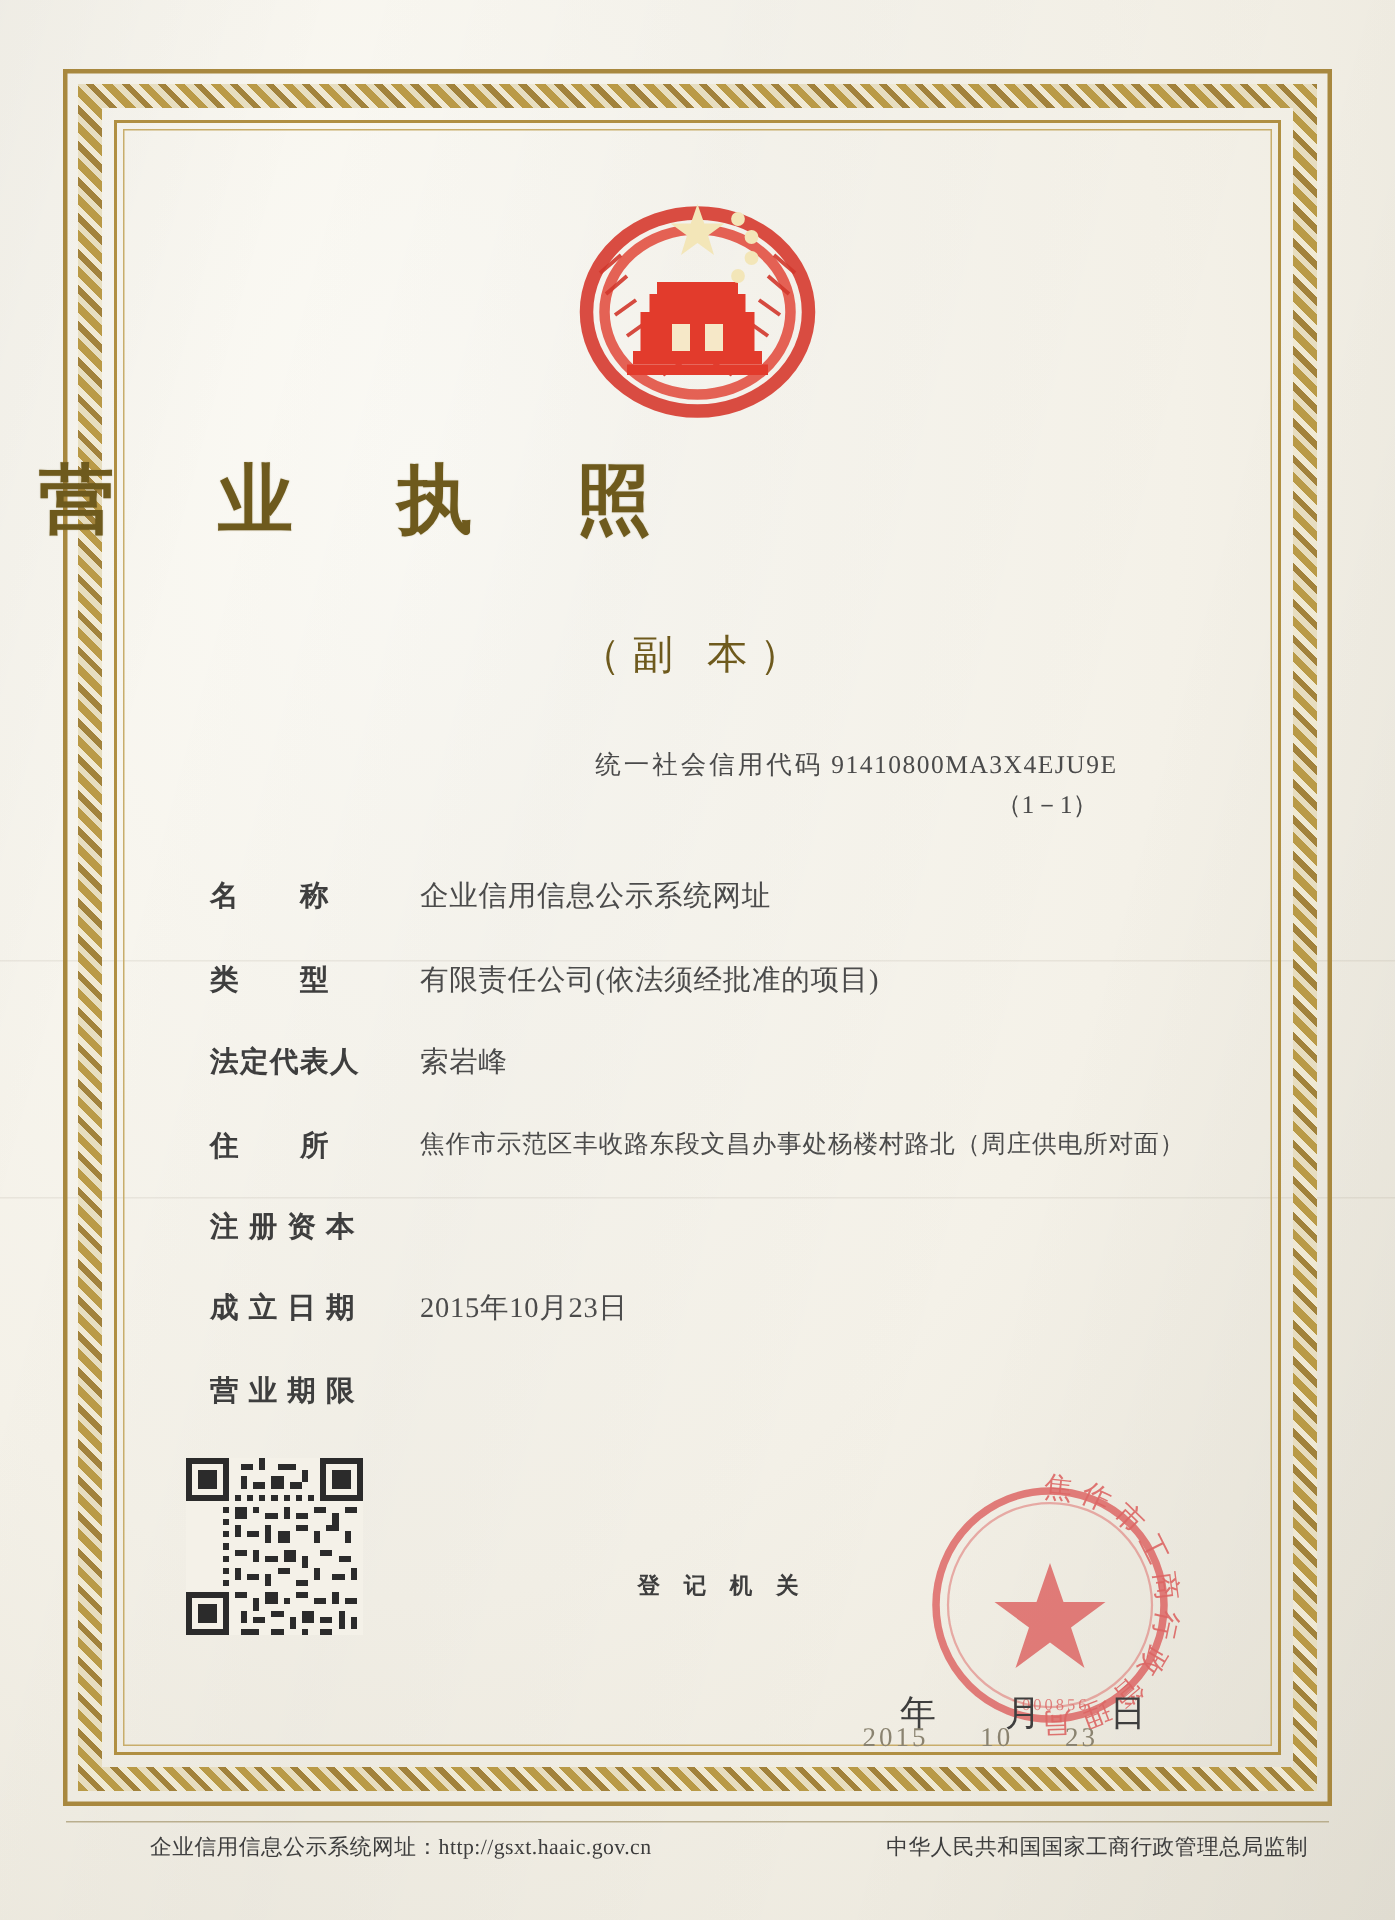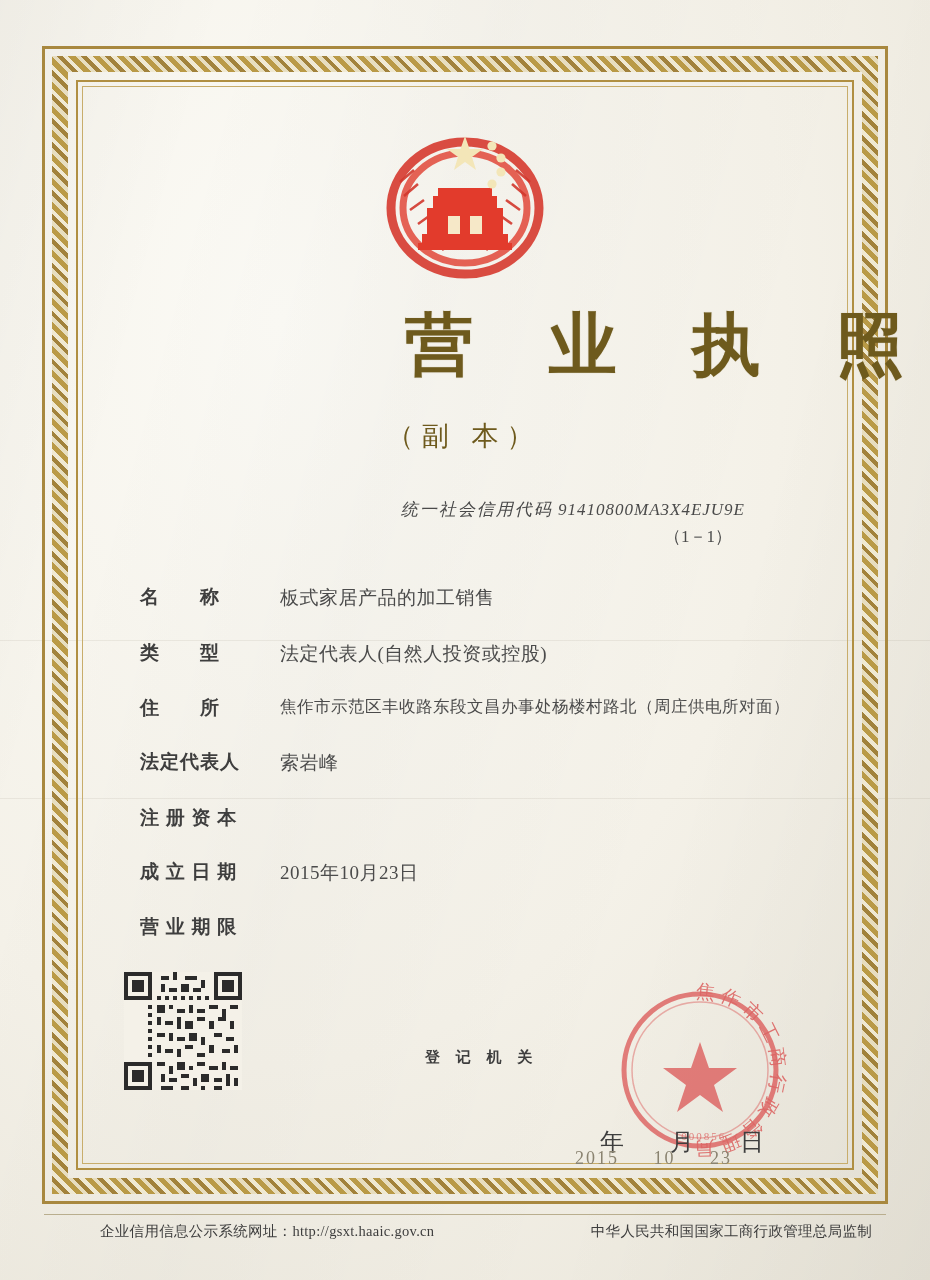--- a/index.html
+++ b/index.html
@@ -86,22 +86,22 @@
     width: 170px;
     height: 172px;
   }
 
   
   .title {
     position: absolute;
     top: 300px;
     left: 0;
     right: 0;
-    text-align: right;
-    font-size: 68px;
+    text-align: left;
+    font-size: 50px;
     letter-spacing: 26px;
     color: #6e5a1d;
     font-weight: bold;
     text-indent: 26px;
     font-family: "DejaVu Serif", "Liberation Serif", serif;
     text-shadow: 0 0 1px rgba(110,90,29,.4);
   }
   .subtitle {
     position: absolute;
     top: 418px;
@@ -116,21 +116,20 @@
 
   
   .code-line {
     position: absolute;
     top: 498px;
     right: 185px;
     font-size: 17px;
     color: #4a4a4a;
     letter-spacing: 1px;
     white-space: nowrap;
-    font-style: italic;
   }
   .code-line .label { letter-spacing: 2px; }
   .code-line .value { font-family: "Liberation Serif", serif; }
   .page-no {
     position: absolute;
     top: 525px;
     right: 198px;
     font-size: 17px;
     color: #4a4a4a;
   }
@@ -297,33 +296,33 @@
 
 <div class="code-line">
   <span class="label">统一社会信用代码</span>
   <span class="value">91410800MA3X4EJU9E</span>
 </div>
 <div class="page-no">（1－1）</div>
 
 <div class="fields">
   <div class="row">
     <div class="k">名　　称</div>
-    <div class="v">板式家居产品的加工销售</div>
+    <div class="v">企业信用信息公示系统网址</div>
   </div>
   <div class="row">
     <div class="k">类　　型</div>
-    <div class="v">法定代表人(自然人投资或控股)</div>
+    <div class="v">有限责任公司(依法须经批准的项目)</div>
+  </div>
+  <div class="row">
+    <div class="k">法定代表人</div>
+    <div class="v">索岩峰</div>
   </div>
   <div class="row">
     <div class="k">住　　所</div>
     <div class="v small">焦作市示范区丰收路东段文昌办事处杨楼村路北（周庄供电所对面）</div>
-  </div>
-  <div class="row">
-    <div class="k">法定代表人</div>
-    <div class="v">索岩峰</div>
   </div>
   <div class="row">
     <div class="k">注 册 资 本</div>
   </div>
   <div class="row">
     <div class="k">成 立 日 期</div>
     <div class="v">2015年10月23日</div>
   </div>
   <div class="row">
     <div class="k">营 业 期 限</div>

